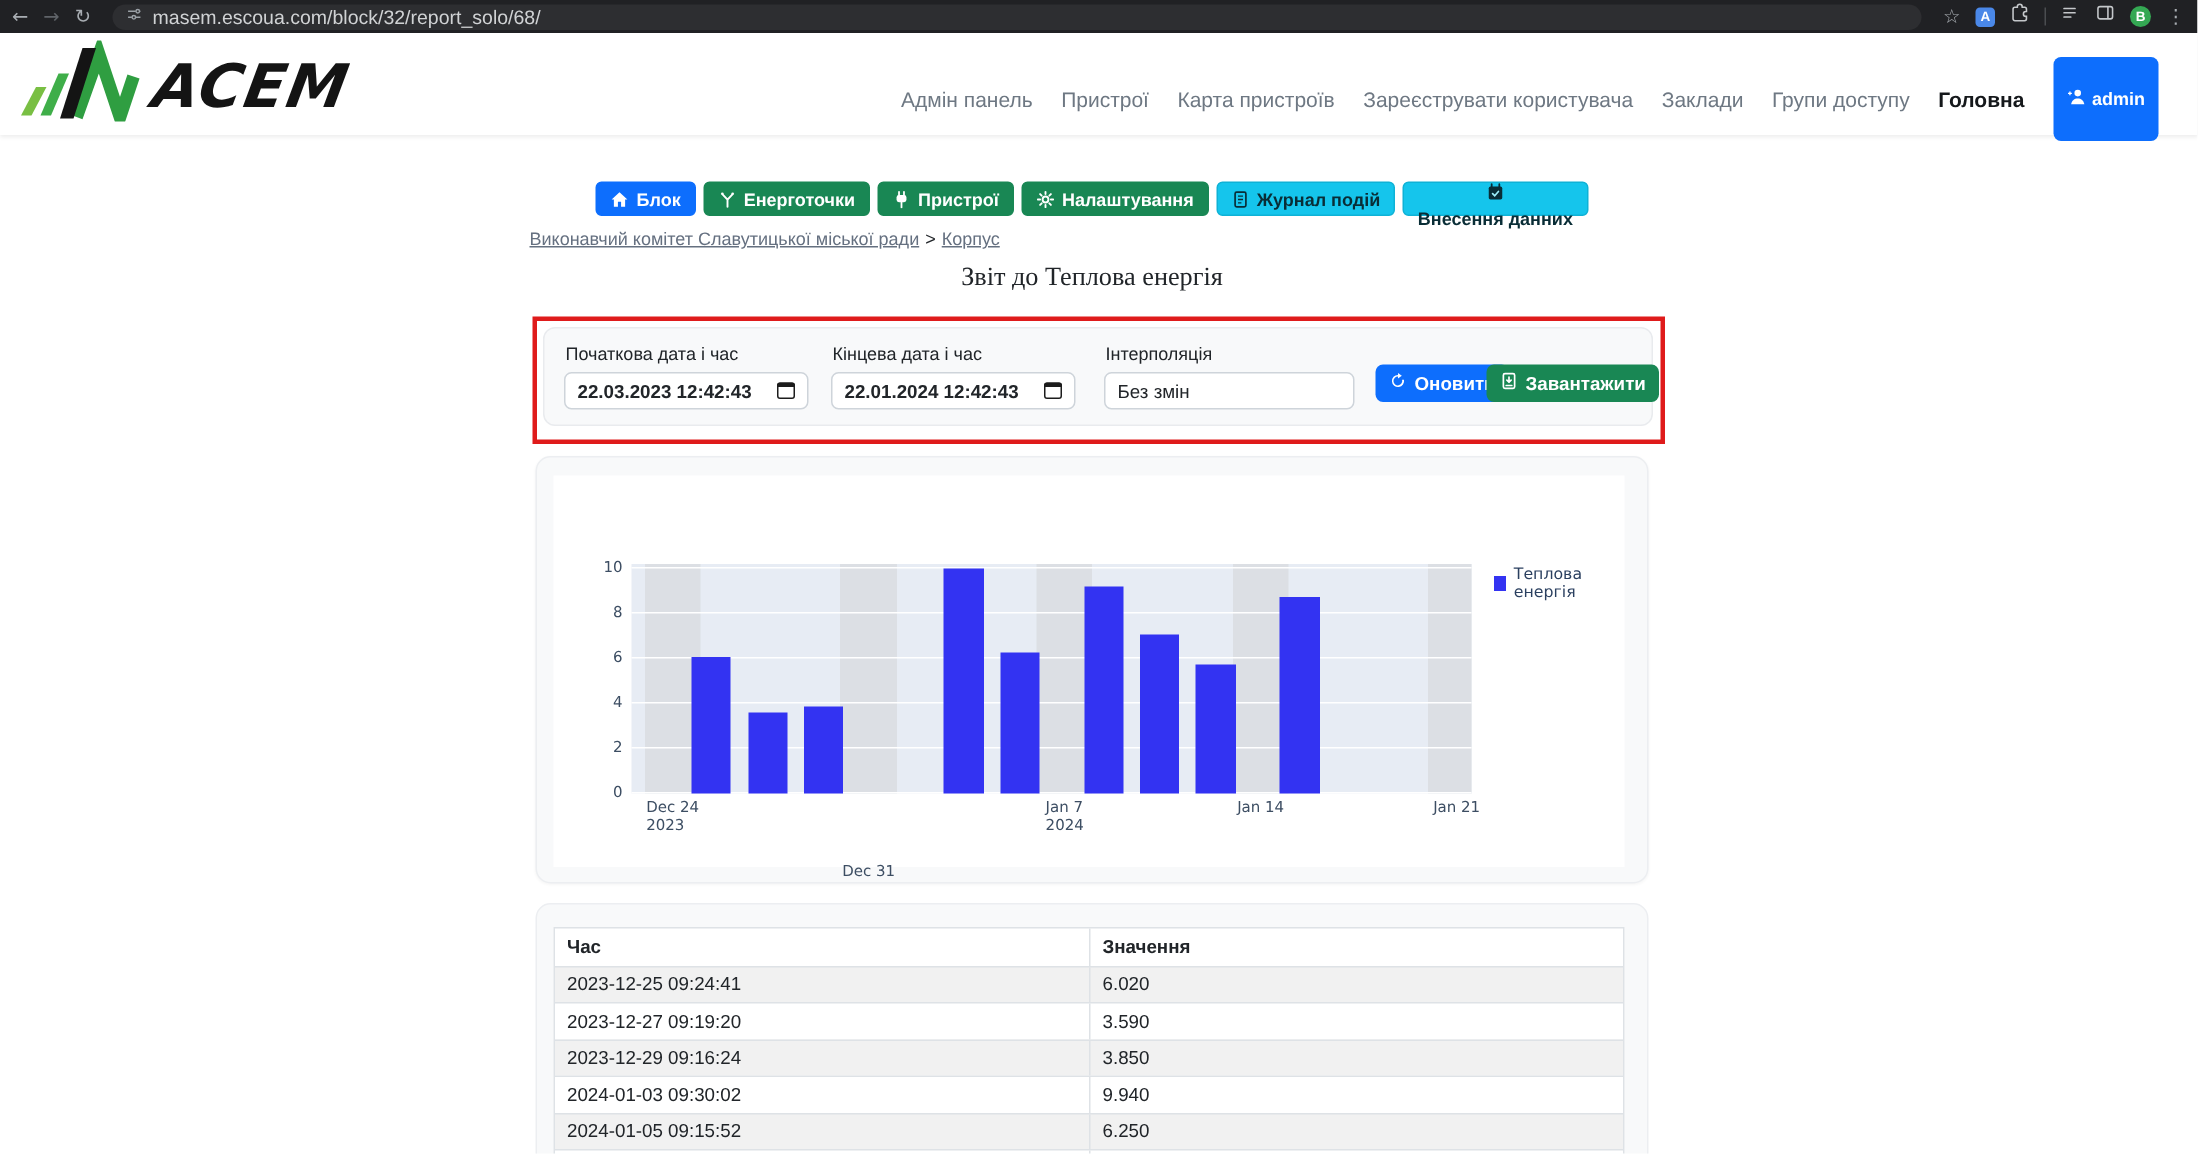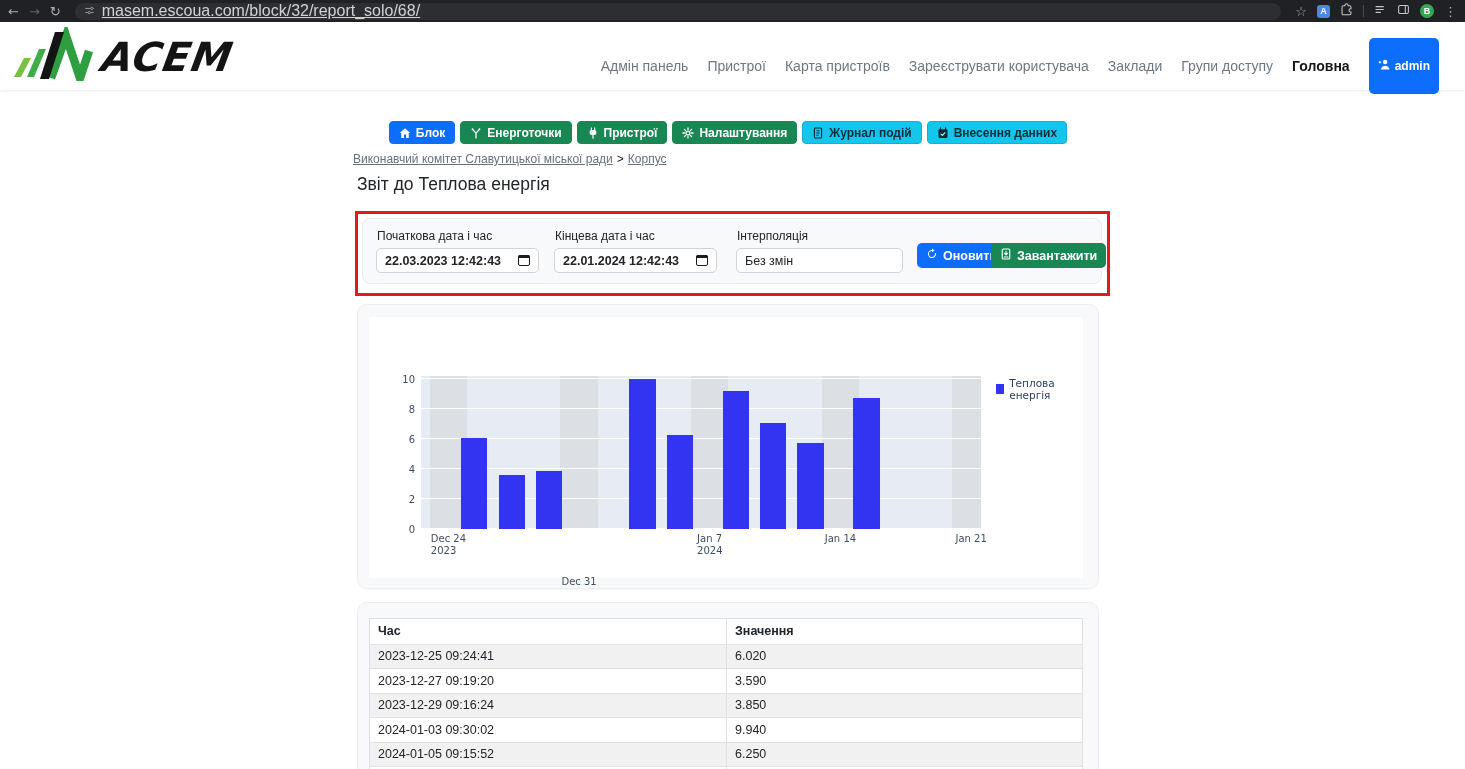--- a/index.html
+++ b/index.html
@@ -6,21 +6,21 @@
     font-family:"Liberation Sans",sans-serif;}
   #viewport{position:relative;width:1465px;height:769px;background:#fff;}
 
   
   #chrome{position:absolute;top:0;left:0;width:100%;height:22px;background:#202124;
     display:flex;align-items:center;padding:0 8px;box-sizing:border-box;gap:10px;z-index:10;}
   .chrome-glyph{color:#a8adb2;font-size:13px;line-height:1;cursor:pointer;font-family:"DejaVu Sans",sans-serif;}
   .chrome-glyph.dim{color:#5f6368;}
   #omnibox{flex:1;height:17px;background:#2d2e31;border-radius:9px;display:flex;align-items:center;
     gap:7px;padding:0 9px;margin:0 4px;}
-  #url{color:#d0d2d4;font-size:16px;white-space:nowrap;text-decoration:underline;}
+  #url{color:#d0d2d4;font-size:13px;white-space:nowrap;}
   #chrome-right{display:flex;align-items:center;gap:10px;}
   .vsep{width:1px;height:12px;background:#4a4d50;}
   #avatar{width:14px;height:14px;border-radius:50%;background:#34a853;color:#fff;font-size:9px;
     font-weight:bold;display:flex;align-items:center;justify-content:center;}
   #translate-chip{width:13px;height:13px;border-radius:3px;background:#4a88e8;color:#fff;font-size:9px;
     display:flex;align-items:center;justify-content:center;font-weight:bold;}
 
   
   #hdr{position:absolute;top:22px;left:0;width:100%;height:68px;background:#fff;
     box-shadow:0 1px 3px rgba(0,0,0,.08);display:flex;align-items:center;justify-content:space-between;
@@ -34,22 +34,22 @@
 
   
   #toolbar{position:absolute;top:121px;left:357px;width:742px;display:flex;justify-content:center;gap:5px;}
   .tb-btn{height:23px;border-radius:4px;display:flex;align-items:center;gap:5px;padding:0 9px;
     font-size:12px;font-weight:600;cursor:pointer;font-family:inherit;box-sizing:border-box;}
 
   
   #breadcrumb{position:absolute;top:152px;left:353px;font-size:12px;}
   .crumb{color:#657080;text-decoration:underline;cursor:pointer;}
   .crumb-sep{color:#212529;margin:0 4px;}
-  #page-title{position:absolute;top:174px;left:357px;width:742px;text-align:left;
-    font-size:17.5px;color:#212529;}
+  #page-title{position:absolute;top:174px;left:357px;width:742px;text-align:center;
+    font-size:17.5px;color:#212529;font-family:Liberation Serif, serif;}
 
   
   #red-box{position:absolute;left:355px;top:211px;width:749px;height:79px;border:3px solid #df1b1b;
     pointer-events:none;z-index:6;}
   #filter-card{position:absolute;left:362px;top:218px;width:740px;height:66px;background:#f8f9fa;
     border:1px solid #e9ebee;border-radius:8px;box-sizing:border-box;}
   .fgroup{position:absolute;top:0;}
   .flabel{position:absolute;top:10px;left:1px;font-size:12px;color:#212529;white-space:nowrap;}
   .finput{position:absolute;top:29px;left:0;right:0;height:25px;border:1px solid #ced4da;
     border-radius:5px;background:#fff;display:flex;align-items:center;justify-content:space-between;
@@ -209,21 +209,21 @@
       </button>
       <button class="tb-btn" style="background: rgb(21, 197, 236); color: rgb(9, 45, 54); border: 1px solid rgb(15, 178, 214);">
         <span style="display: flex;">
           <svg width="12" height="12" viewBox="0 0 16 16" fill="none" stroke="currentColor">
             <rect x="3.2" y="1.4" width="9.6" height="13.2" rx="1.4" stroke-width="1.5"></rect>
             <path stroke-width="1.2" d="M5.8 5h4.4M5.8 8h4.4M5.8 11h3"></path>
           </svg>
         </span>
         <span>Журнал подій</span>
       </button>
-      <button class="tb-btn" style="background: rgb(21, 197, 236); color: rgb(9, 45, 54); border: 1px solid rgb(15, 178, 214);">
+      <button class="tb-btn" style="background: rgb(21, 197, 236); color: rgb(9, 45, 54); border: 1px solid rgb(15, 178, 214); flex-direction: column;">
         <span style="display: flex;">
           <svg width="12" height="12" viewBox="0 0 16 16">
             <path stroke="currentColor" stroke-width="1.6" stroke-linecap="round" d="M4.6 1v2.6M11.4 1v2.6"></path>
             <rect x="2" y="3" width="12" height="11.6" rx="1.6" fill="currentColor"></rect>
             <path d="m5.4 9.4 1.9 1.9 3.3-3.8" stroke="#9beef9" stroke-width="1.5" fill="none" stroke-linecap="round"></path>
           </svg>
         </span>
         <span>Внесення данних</span>
       </button>
     </div>

